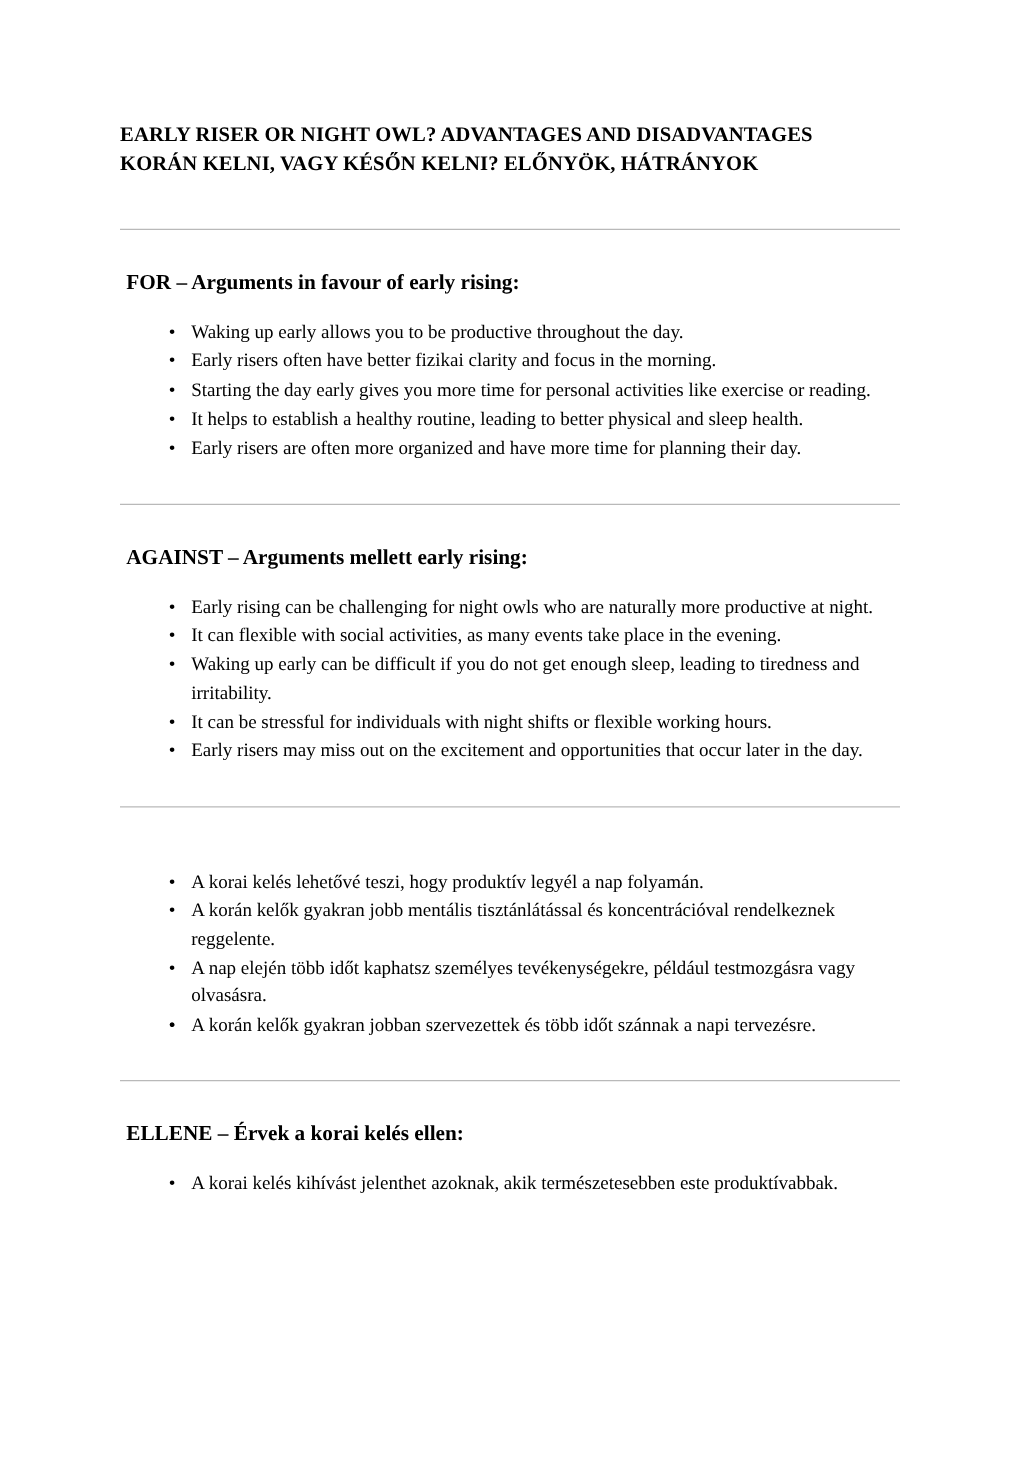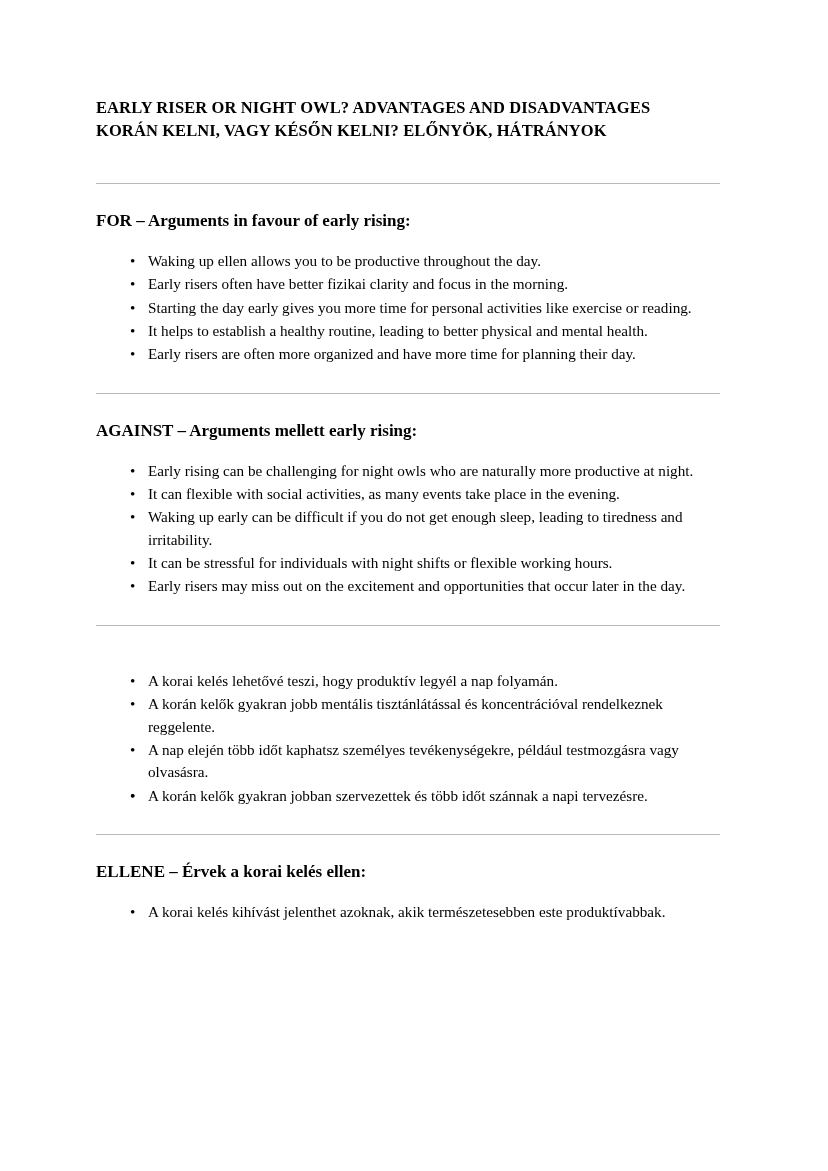--- a/index.html
+++ b/index.html
@@ -43,21 +43,21 @@
   }
   .rule {
     height: 0;
     border: 0;
     border-top: 1.6px solid #b9b9b9;
     width: 634px;
     margin: 0;
     padding: 0;
   }
   .rule-1 { margin-top: 40px; }
-  .section { margin: 0; }
+  .section { margin: 5px; }
   .section-head {
     font-size: 17px;
     font-weight: bold;
     line-height: 1.3;
     margin: 0;
     white-space: nowrap;
   }
   .bullets {
     list-style: none;
     margin: 0;
@@ -96,24 +96,24 @@
     </h1>
 
     <div class="rule-1"></div>
     <hr class="rule">
 
     <div class="section sec-for">
       <div class="gap-rule-to-head"></div>
       <h2 class="section-head">FOR – Arguments in favour of early rising:</h2>
       <div class="gap-head-to-list"></div>
       <ul class="bullets">
-        <li><span class="bullet-dot">•</span><span>Waking up ellen allows you to be productive throughout the day.</span></li>
+        <li><span class="bullet-dot">•</span><span>Waking up early allows you to be productive throughout the day.</span></li>
         <li><span class="bullet-dot">•</span><span>Early risers often have better fizikai clarity and focus in the morning.</span></li>
         <li><span class="bullet-dot">•</span><span>Starting the day early gives you more time for personal activities like exercise or reading.</span></li>
-        <li><span class="bullet-dot">•</span><span>It helps to establish a healthy routine, leading to better physical and mental health.</span></li>
+        <li><span class="bullet-dot">•</span><span>It helps to establish a healthy routine, leading to better physical and sleep health.</span></li>
         <li><span class="bullet-dot">•</span><span>Early risers are often more organized and have more time for planning their day.</span></li>
       </ul>
       <div class="gap-list-to-rule"></div>
     </div>
 
     <hr class="rule">
 
     <div class="section">
       <div class="gap-rule-to-head"></div>
       <h2 class="section-head">AGAINST – Arguments mellett early rising:</h2>

